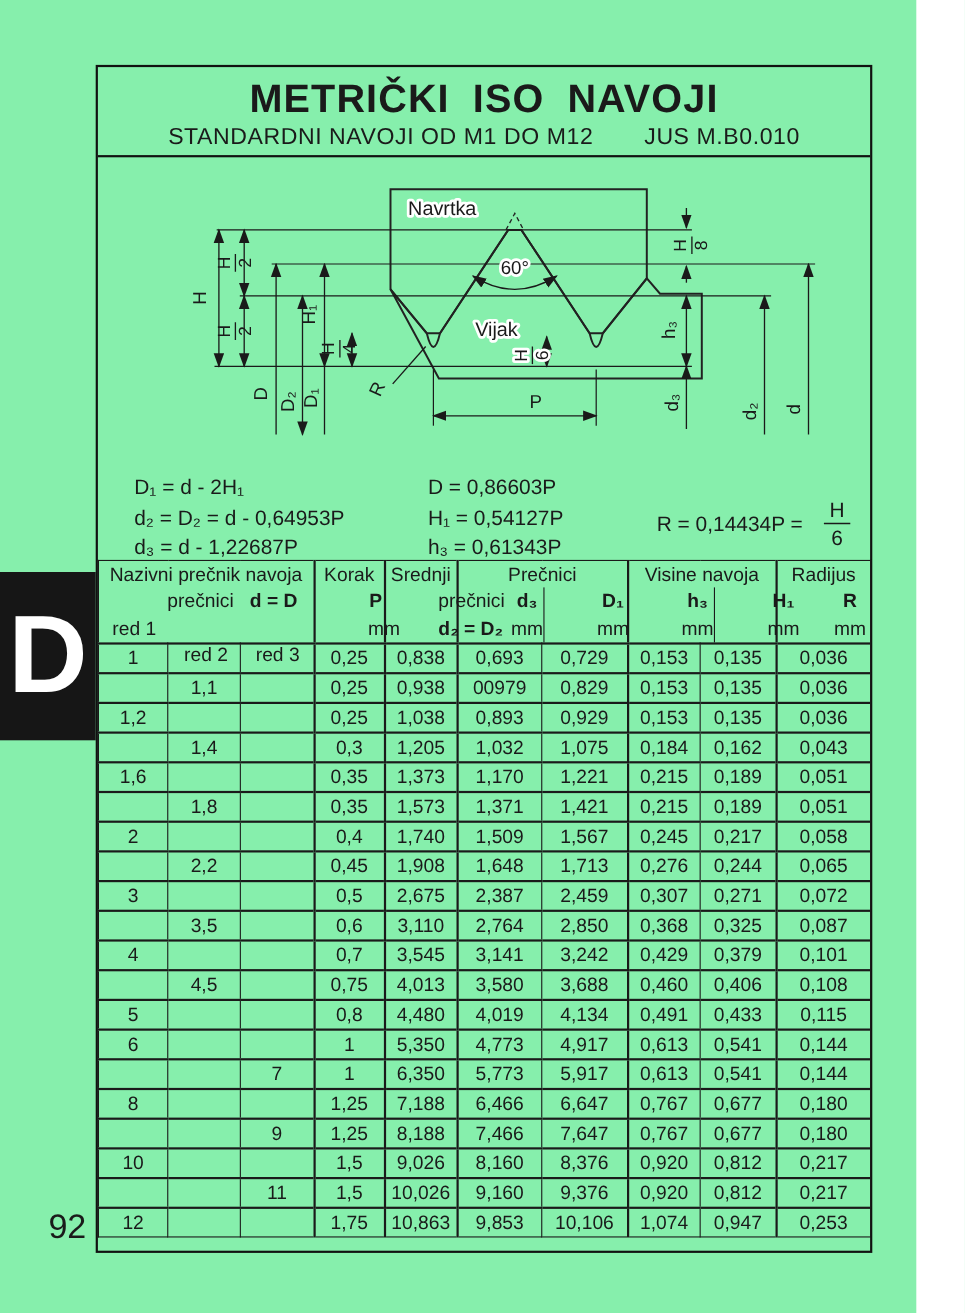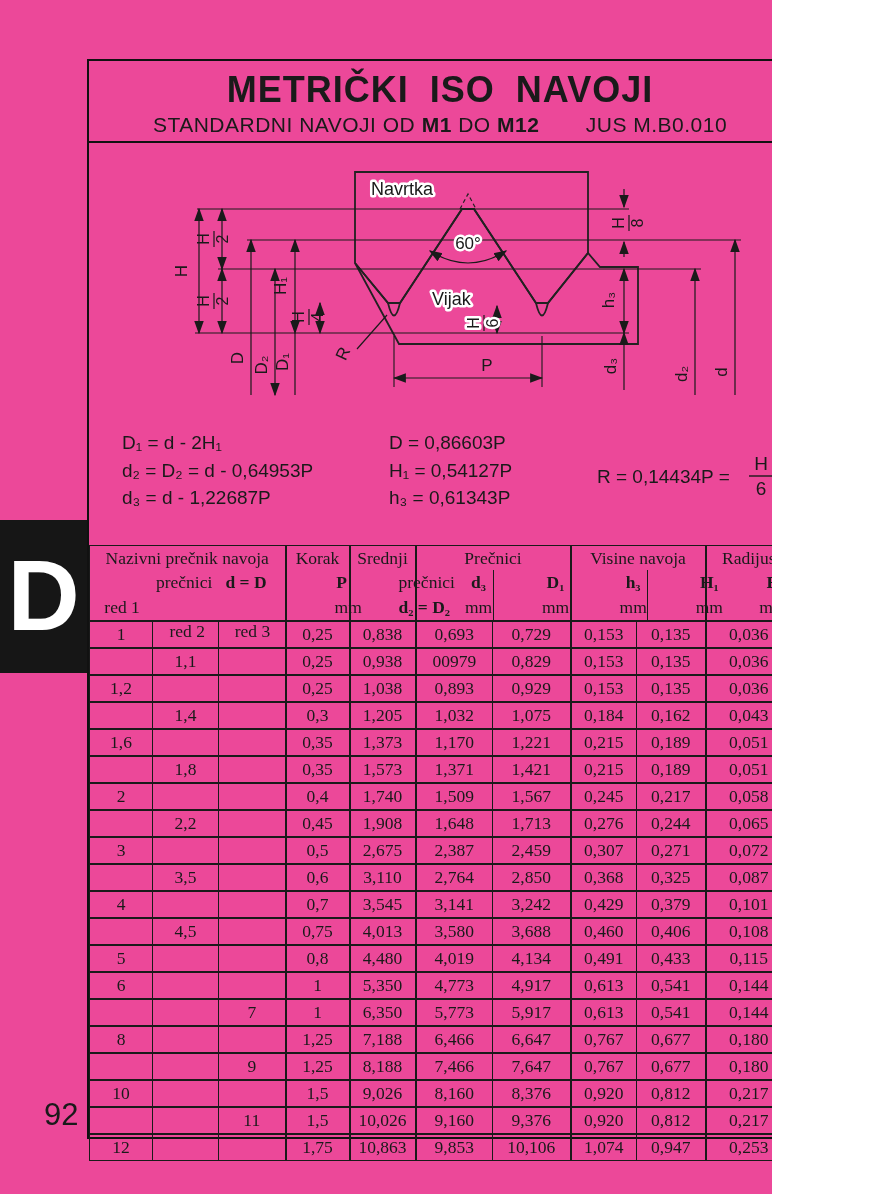--- a/index.html
+++ b/index.html
@@ -1,37 +1,37 @@
 <!DOCTYPE html>
 <html><head>
 <meta charset="utf-8">
 <style>
   html,body{margin:0;padding:0;background:#ffffff;}
-  .page{position:relative;width:772px;height:1194px;background:#ec4899;overflow:hidden;
+  .page{position:relative;width:833px;height:1194px;background:#86efac;overflow:hidden;
         font-family:"Liberation Sans","DejaVu Sans",sans-serif;color:#1a1a1a;}
   .frame{position:absolute;left:87px;top:59px;width:702px;height:1076px;border:2px solid #111;}
   .title-sec{position:absolute;left:0;top:0;width:100%;height:80px;border-bottom:2px solid #111;text-align:center;}
   .main-title{margin-top:8px;font-size:36px;font-weight:bold;letter-spacing:1px;word-spacing:10px;}
   .sub-title{margin-top:2px;font-size:21px;letter-spacing:0.5px;}
-  .sub-title .b{font-weight:bold;}
+  .sub-title .b{font-weight:normal;}
   .sub-title .jus{margin-left:40px;}
   .diagram-sec{position:absolute;left:0;top:82px;width:702px;height:390px;}
   svg text{fill:#1a1a1a;}
   .lbl{font-size:17px;}
   .big{font-size:18px;}
   .frac text{font-size:16px;}
   .frac line{stroke:#1a1a1a;stroke-width:1.2;}
   .halo{paint-order:stroke;stroke:#fff;stroke-width:5px;stroke-linejoin:round;}
   .dim{stroke:#1a1a1a;stroke-width:1.2;fill:none;}
   .thin{stroke:#1a1a1a;stroke-width:1.1;fill:none;}
   .prof{fill:none;stroke:#222;stroke-width:1.8;}
   .dash{stroke:#222;stroke-width:1.2;fill:none;stroke-dasharray:4 3;}
   .formula{font-size:19px;}
   
-  .tbl-sec{position:absolute;left:0;top:484px;width:702px;font-family:Liberation Serif, serif;}
+  .tbl-sec{position:absolute;left:0;top:448px;width:702px;}
   table{border-collapse:collapse;width:702px;table-layout:fixed;}
   th,td{border:1.5px solid #1a1a1a;padding:0;font-weight:normal;}
   td{height:25px;text-align:center;font-size:17.5px;border-top-width:2px;}
   th{height:74px;vertical-align:top;font-size:17.5px;border-bottom-width:2px;}
   .thick-l{border-left-width:2px !important;}
   .hl{height:24px;line-height:24px;text-align:center;white-space:nowrap;}
   .hl2{height:25px;line-height:25px;text-align:center;white-space:nowrap;margin-left:48px;}
   .b{font-weight:bold;}
   .subrow{display:flex;height:24px;justify-content:flex-end;}
   .subrow span{flex:1;line-height:24px;text-align:center;}

